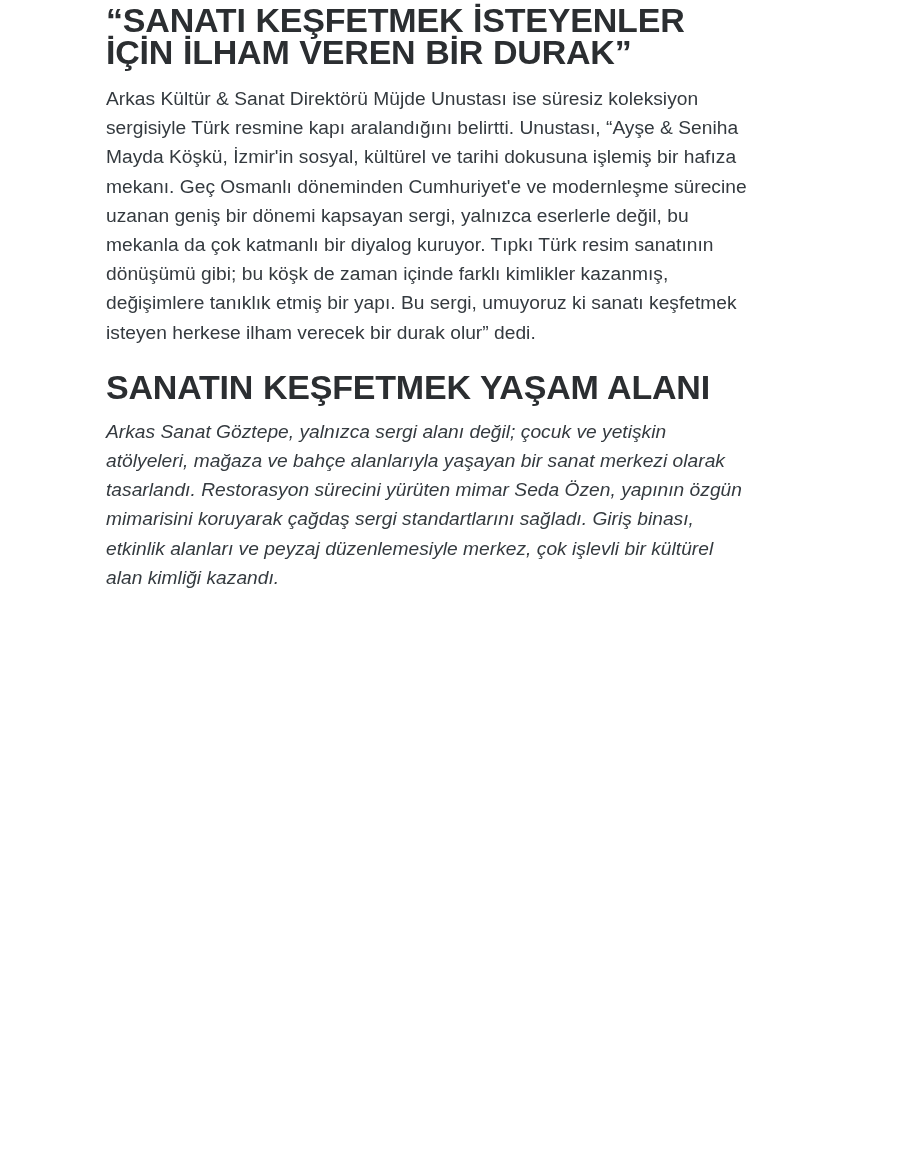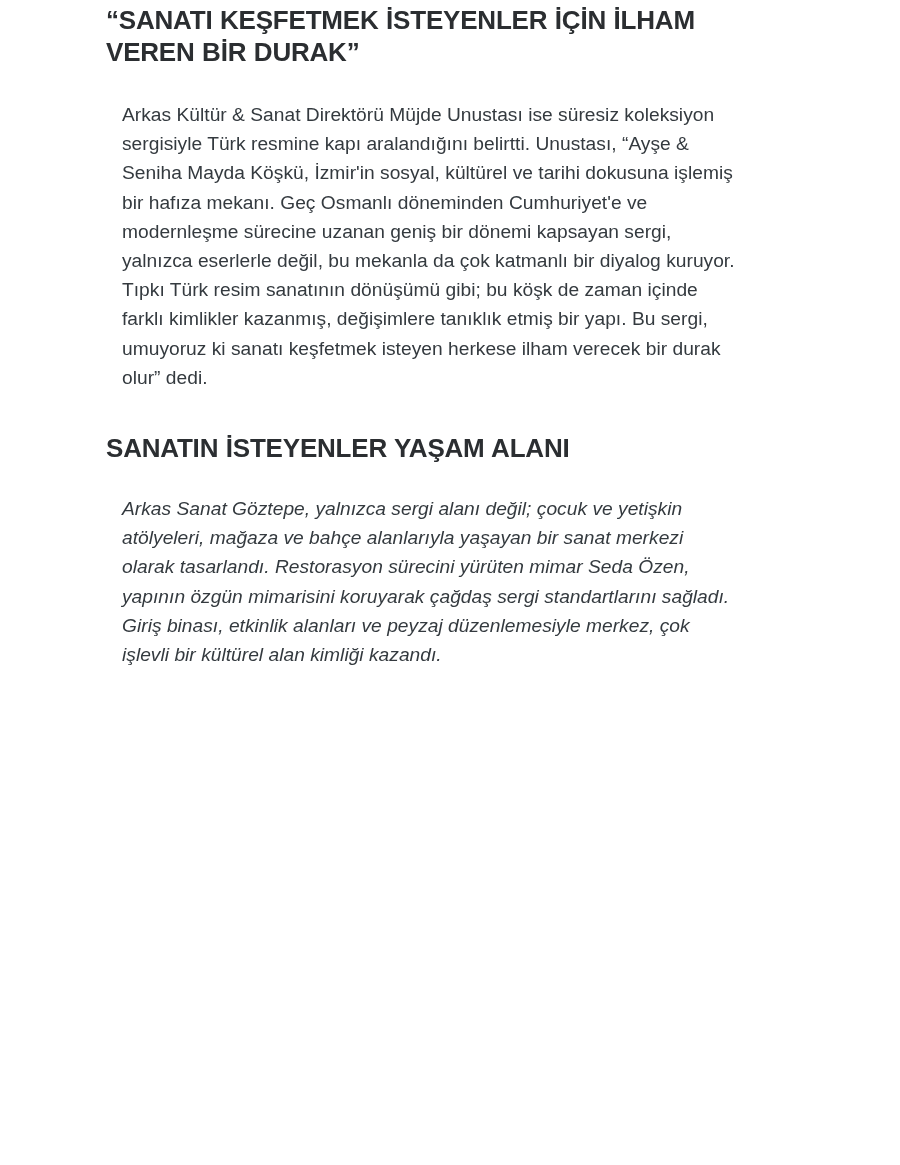--- a/index.html
+++ b/index.html
@@ -27,21 +27,21 @@
   .article {
     position: absolute;
     left: 106px;
     top: 0px;
     width: 652px;
   }
 
   .section-heading {
     font-family: "Liberation Sans", "DejaVu Sans", sans-serif;
     font-weight: bold;
-    font-size: 26px;
+    font-size: 34px;
     line-height: 32px;
     letter-spacing: -0.2px;
     color: #2b2e31;
     margin: 0;
     padding: 0;
     text-transform: none;
     word-spacing: 0.5px;
   }
 
   .heading-quote-block {
@@ -52,21 +52,21 @@
   .heading-plain-block {
     padding-top: 24px;
   }
 
   .body-paragraph {
     font-family: "Liberation Sans", "DejaVu Sans", sans-serif;
     font-weight: normal;
     font-size: 19.2px;
     line-height: 29.2px;
     color: #343a3f;
-    margin: 16px;
+    margin: 0;
     padding: 0;
     letter-spacing: 0.02px;
     text-align: left;
   }
 
   .para-first {
     padding-top: 16px;
     width: 652px;
   }
 
@@ -88,21 +88,21 @@
 
     <div class="heading-quote-block">
       <h2 class="section-heading">“SANATI KEŞFETMEK İSTEYENLER İÇİN İLHAM VEREN BİR DURAK”</h2>
     </div>
 
     <div class="para-first">
       <p class="body-paragraph">Arkas Kültür &amp; Sanat Direktörü Müjde Unustası ise süresiz koleksiyon sergisiyle Türk resmine kapı aralandığını belirtti. Unustası, “Ayşe &amp; Seniha Mayda Köşkü, İzmir'in sosyal, kültürel ve tarihi dokusuna işlemiş bir hafıza mekanı. Geç Osmanlı döneminden Cumhuriyet'e ve modernleşme sürecine uzanan geniş bir dönemi kapsayan sergi, yalnızca eserlerle değil, bu mekanla da çok katmanlı bir diyalog kuruyor. Tıpkı Türk resim sanatının dönüşümü gibi; bu köşk de zaman içinde farklı kimlikler kazanmış, değişimlere tanıklık etmiş bir yapı. Bu sergi, umuyoruz ki sanatı keşfetmek isteyen herkese ilham verecek bir durak olur” dedi.</p>
     </div>
 
     <div class="heading-plain-block">
-      <h2 class="section-heading">SANATIN İSTEYENLER YAŞAM ALANI</h2>
+      <h2 class="section-heading">SANATIN KEŞFETMEK YAŞAM ALANI</h2>
     </div>
 
     <div class="para-second">
       <p class="body-paragraph">Arkas Sanat Göztepe, yalnızca sergi alanı değil; çocuk ve yetişkin atölyeleri, mağaza ve bahçe alanlarıyla yaşayan bir sanat merkezi olarak tasarlandı. Restorasyon sürecini yürüten mimar Seda Özen, yapının özgün mimarisini koruyarak çağdaş sergi standartlarını sağladı. Giriş binası, etkinlik alanları ve peyzaj düzenlemesiyle merkez, çok işlevli bir kültürel alan kimliği kazandı.</p>
     </div>
 
     <div class="spacer-bottom"></div>
 
   </div>
 </div>

